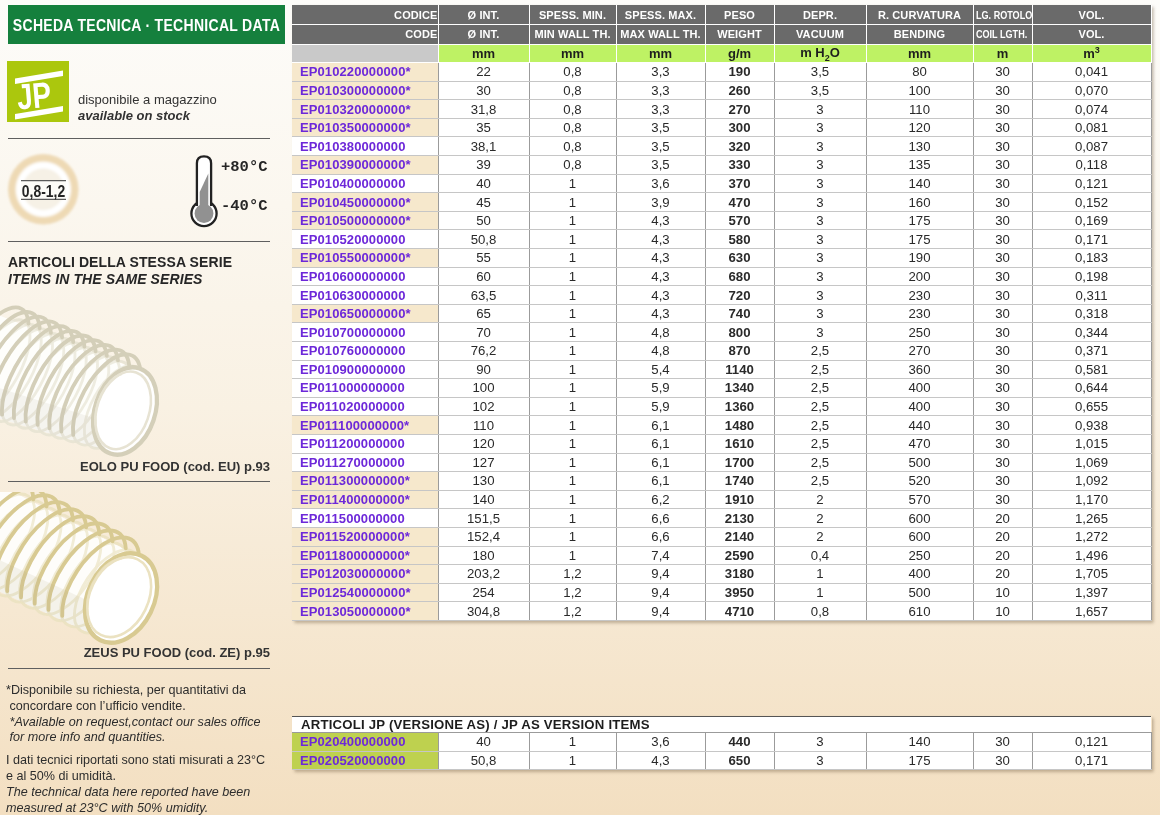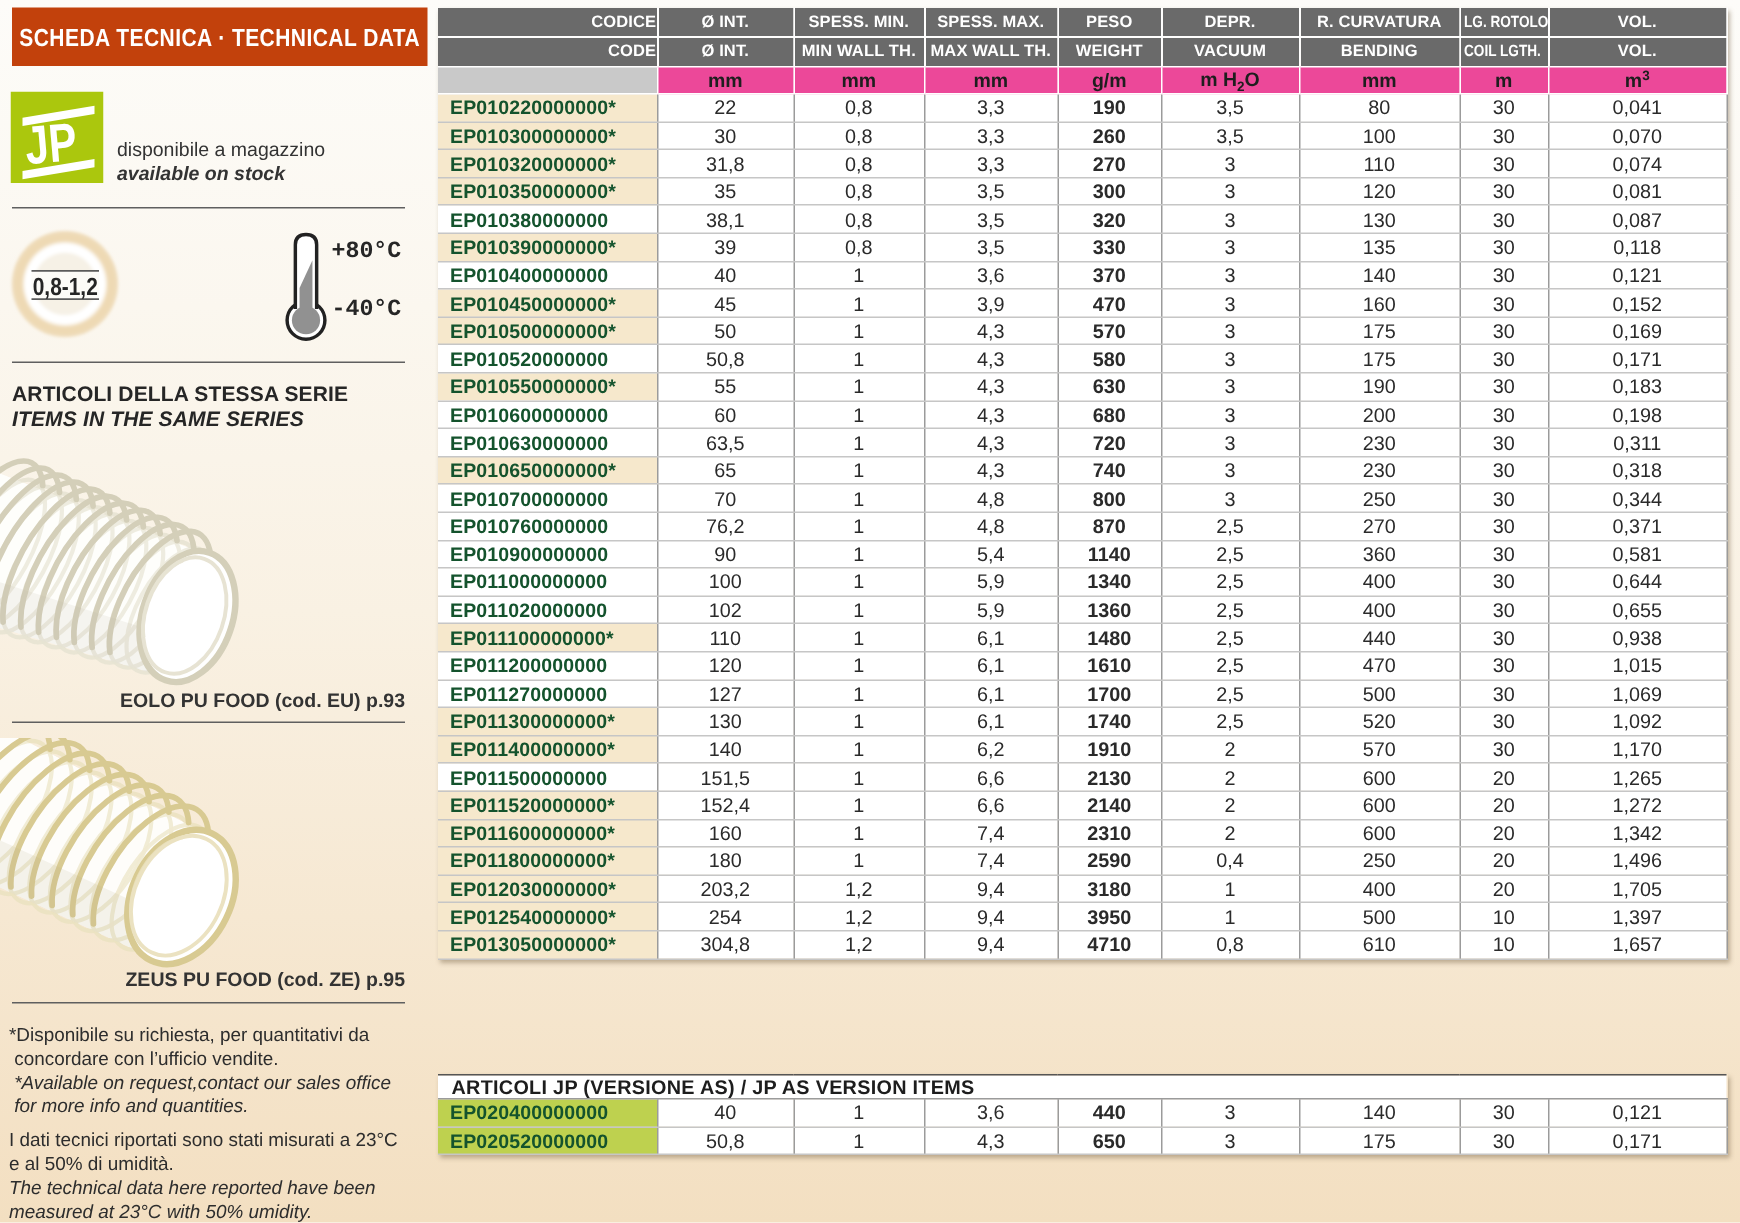--- a/index.html
+++ b/index.html
@@ -2,21 +2,21 @@
 <html><head><meta charset="utf-8">
 <style>
 * { margin:0; padding:0; box-sizing:border-box; }
 html,body { width:1160px; height:815px; overflow:hidden; }
 body {
   font-family:"Liberation Sans", sans-serif;
   background: linear-gradient(to bottom, #fdfcf9 0%, #fbf7ef 25%, #f9f1e3 50%, #f6e8d2 75%, #f3dfc1 100%);
   position:relative; color:#2d2d2d;
 }
 .abs { position:absolute; }
-#hdrbar { left:8px; top:5px; width:277px; height:39px; background:#c2410c;
+#hdrbar { left:8px; top:5px; width:277px; height:39px; background:#15803d;
   color:#fff; font-weight:bold; font-size:14px; letter-spacing:.3px; white-space:nowrap;
   display:flex; align-items:center; justify-content:center; }
 #hdrbar span { display:inline-block; transform:scaleY(1.17); }
 #dispo { left:78px; top:92px; font-size:13px; line-height:16px; color:#333; }
 #dispo .it { font-style:italic;font-weight:bold; }
 .hline { left:8px; width:262px; height:0; border-top:1.3px solid #5f5f5f; }
 #templabels { left:221px; top:158px; width:70px; font-weight:bold; font-size:15.5px; color:#262626;font-family:Liberation Mono, monospace; }
 #serie { left:8px; top:254px; font-weight:bold; font-size:14px; line-height:16.5px; color:#262626; letter-spacing:0.1px;}
 #serie .it { font-style:italic; }
 .caption { font-weight:bold; font-size:13px; color:#333; }
@@ -29,24 +29,24 @@
 #astbl { position:absolute; left:292px; top:716px; width:859px;
   box-shadow: 1.5px 2px 3px rgba(120,100,70,.45); }
 col.c0{width:146px;} col.c1{width:91px;} col.c2{width:87px;} col.c3{width:89px;}
 col.c4{width:69px;} col.c5{width:92px;} col.c6{width:107px;} col.c7{width:59px;} col.c8{width:119px;}
 th { background:#6a6a6a; color:#fff; font-size:11px; font-weight:bold; white-space:nowrap; overflow:hidden;
   border-right:1.5px solid #fff; border-bottom:1.5px solid #fff;
   height:19.5px; text-align:center; letter-spacing:.1px; padding:0;}
 th.sm { text-align:left; padding-left:2px; }
 th.sm span { display:inline-block; transform:scaleX(.84); transform-origin:0 50%; white-space:nowrap; font-size:10.8px; letter-spacing:0; }
 th.l { text-align:right; padding-left:8px; }
-tr.units td { background:#ec4899; color:#1e1e1e; font-weight:bold; font-size:13px;
+tr.units td { background:#bef264; color:#1e1e1e; font-weight:bold; font-size:13px;
   border-right:1.5px solid #fff; border-bottom:1px solid #fff; height:18px; text-align:center;}
 td { height:18.6px; padding:0; }
-td.code { font-weight:bold; font-size:13px; color:#14532d; text-align:left; padding-left:8px;
+td.code { font-weight:bold; font-size:13px; color:#6d28d9; text-align:left; padding-left:8px;
   border-right:1px solid #9b9b9b; border-bottom:1px solid #c6c6c6; letter-spacing:0.1px;}
 td.beige { background:#f6e8cc; }
 td.white { background:#fff; }
 td.green { background:#bed14f; }
 td.v { background:#fff; font-size:13.2px; color:#2a2a2a; text-align:center;
   border-right:1px solid #9b9b9b; border-bottom:1px solid #c6c6c6; }
 td.v.b { font-weight:bold; }
 #astbl td.sechdr { background:#fff; color:#1d1d1d; font-weight:bold; font-size:13.2px;
   text-align:left; padding-left:9px; height:16px; border-top:1.2px solid #555;
   border-bottom:1px solid #9b9b9b; letter-spacing:0.2px;}
@@ -588,31 +588,20 @@
         <td class="v">152,4</td>
         <td class="v">1</td>
         <td class="v">6,6</td>
         <td class="v b">2140</td>
         <td class="v">2</td>
         <td class="v">600</td>
         <td class="v">20</td>
         <td class="v">1,272</td>
       </tr>
 <tr>
-        <td class="code beige">EP011600000000*</td>
-        <td class="v">160</td>
-        <td class="v">1</td>
-        <td class="v">7,4</td>
-        <td class="v b">2310</td>
-        <td class="v">2</td>
-        <td class="v">600</td>
-        <td class="v">20</td>
-        <td class="v">1,342</td>
-      </tr>
-<tr>
         <td class="code beige">EP011800000000*</td>
         <td class="v">180</td>
         <td class="v">1</td>
         <td class="v">7,4</td>
         <td class="v b">2590</td>
         <td class="v">0,4</td>
         <td class="v">250</td>
         <td class="v">20</td>
         <td class="v">1,496</td>
       </tr>

